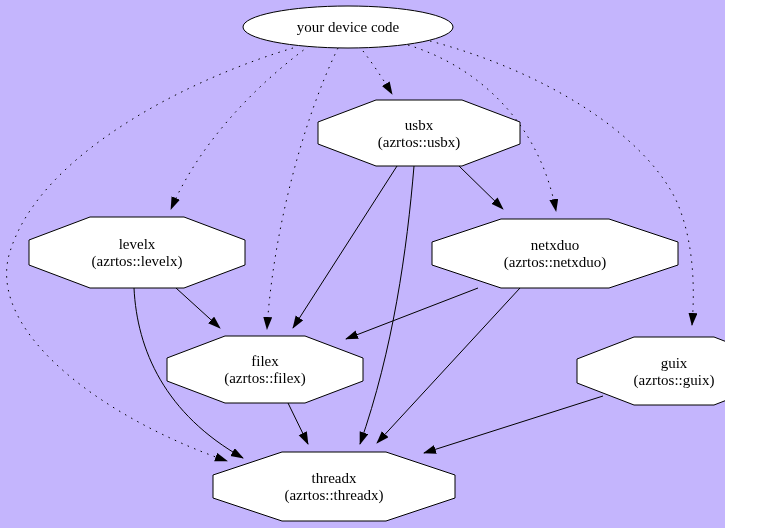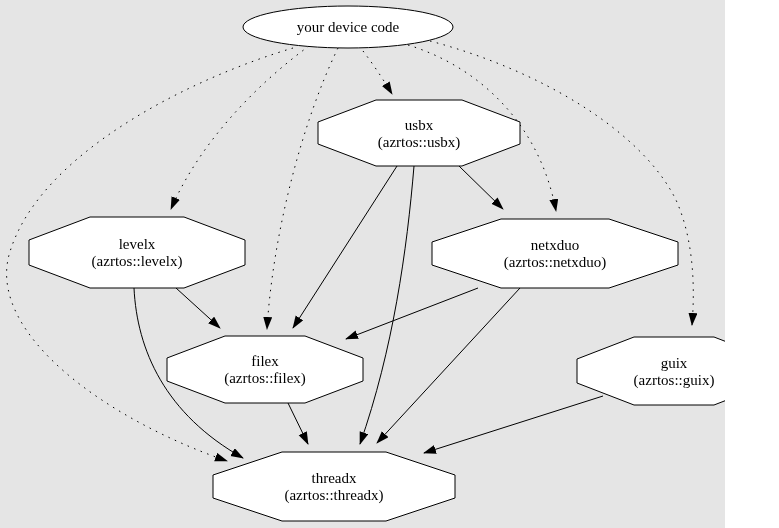--- a/index.html
+++ b/index.html
@@ -5,21 +5,21 @@
   html, body {
     margin: 0;
     padding: 0;
     background: #ffffff;
     font-family: "Liberation Serif", "DejaVu Serif", serif;
   }
   .canvas {
     position: relative;
     width: 725px;
     height: 528px;
-    background: #e5e5e5;
+    background: #c4b5fd;
     overflow: hidden;
   }
   svg { display: block; }
   .edge {
     fill: none;
     stroke: #000000;
     stroke-width: 1;
   }
   .edge.dotted {
     stroke-dasharray: 1.5, 5.5;

